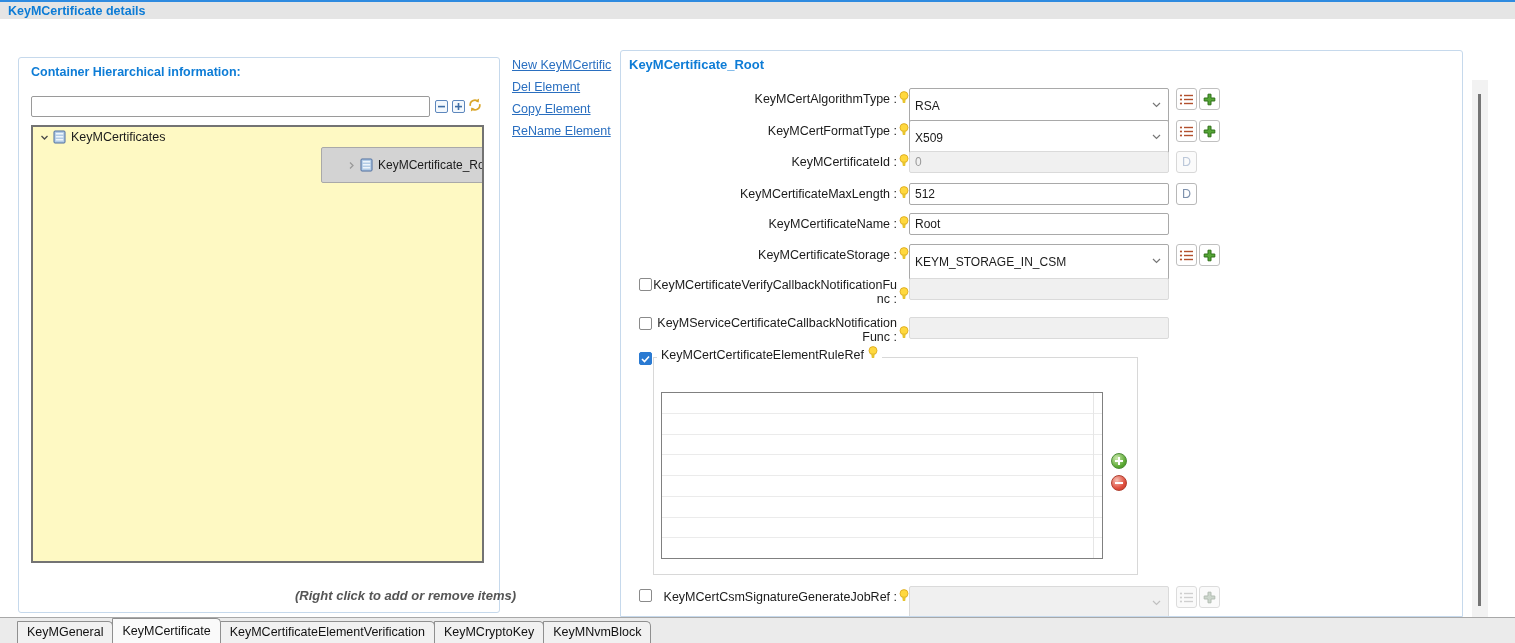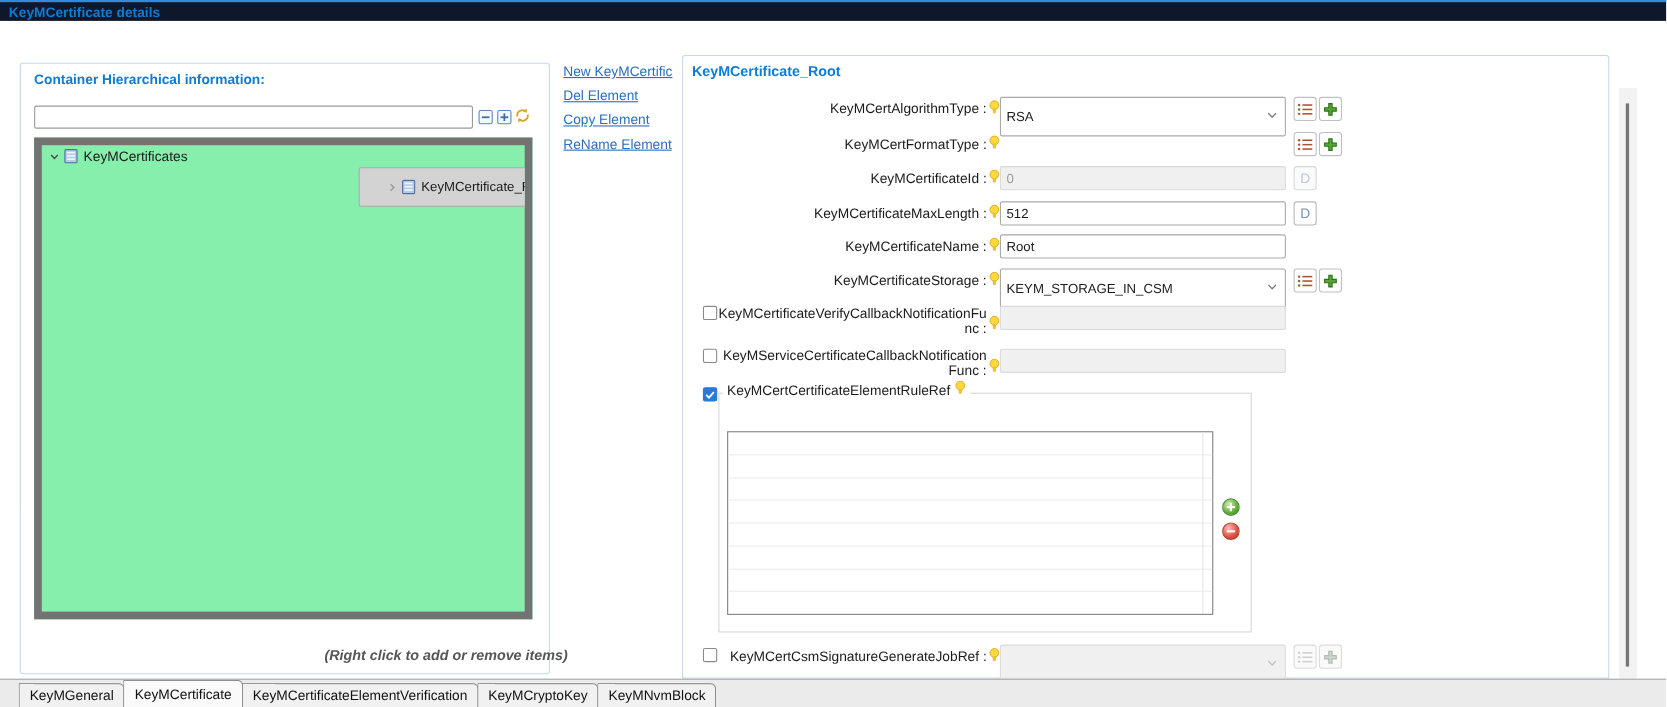--- a/index.html
+++ b/index.html
@@ -2,34 +2,34 @@
 <html><head>
 <meta charset="utf-8">
 <style>
   * { margin:0; padding:0; box-sizing:border-box; }
   html,body { background:#fff; }
   body { font-family:"Liberation Sans", sans-serif; font-size:12.5px; color:#1b1b1b; }
   #page { position:relative; width:1515px; height:643px; overflow:hidden; background:#fff; }
 
   
   .hdr-strip { position:absolute; left:0; top:0; width:1515px; height:19px;
-    background:#0f172a; border-top:2px solid #2f8be0; display:flex; align-items:center; }
+    background:#e5e5e5; border-top:2px solid #2f8be0; display:flex; align-items:center; }
   .hdr-title { color:#0d7cd6; font-weight:bold; padding-left:8px; font-size:12.5px; }
   .hdr-desc { position:absolute; left:8px; top:23px; font-size:12.5px; color:#222; }
 
   
   .lpanel { position:absolute; left:18px; top:57px; width:482px; height:556px;
     border:1px solid #c6d9ec; border-radius:3px; background:#fff; }
   .lpanel-title { position:absolute; left:12px; top:7px; color:#0d7cd6; font-weight:bold; font-size:12.5px; }
   .filter-input { position:absolute; left:12px; top:38px; width:399px; height:21px;
     border:1px solid #9a9a9a; border-radius:2px; font:12px "Liberation Sans",sans-serif; padding:0 4px; }
   .ticon { position:absolute; top:40px; width:16px; height:16px; display:inline-flex;
     align-items:center; justify-content:center; cursor:pointer; background:transparent; border:none; }
   .treebox { position:absolute; left:12px; top:67px; width:453px; height:438px;
-    border:7px solid #737373; background:#86efac; overflow:hidden; }
+    border:2px solid #737373; background:#fef9c3; overflow:hidden; }
   .trow { position:relative; height:20px; display:flex; align-items:center; font-size:12.5px; }
   .trow.sel { background:#d3d3d3; }
   .tr-chev { width:10px; display:inline-flex; justify-content:center; margin-right:4px; }
   .tr-book { display:inline-flex; margin-right:5px; }
   .hint { position:absolute; left:295px; top:588px; font-size:13px; font-weight:bold;
     font-style:italic; color:#555; }
 
   
   .actions { position:absolute; left:512px; top:58px; width:100px; overflow:hidden; }
   .alink { display:block; color:#2a6fc0; text-decoration:underline; font-size:12.5px;
@@ -199,20 +199,26 @@
         </svg>
     </button>
 
     <div class="lbl" style="top:73px;">KeyMCertFormatType :</div>
     <span class="bulb" style="top:72px;">
       <svg width="10" height="13" viewBox="0 0 10 13">
           <circle cx="5" cy="4.6" r="4" fill="#ffd83e" stroke="#d8a51c" stroke-width="0.8"></circle>
           <path d="M3.2 7.5 L3.8 12 L6.2 12 L6.8 7.5 Z" fill="#e8c42e"></path>
         </svg>
     </span>
+    <div class="sel" style="top:69px;">
+      <span>X509</span>
+      <span class="chev"><svg width="9" height="6">
+            <path d="M1 1 L4.5 4.5 L8 1" stroke="#777" stroke-width="1.2" fill="none"></path>
+          </svg></span>
+    </div>
     <button class="ibtn" style="left:555px; top:69px;">
       <svg width="15" height="13" viewBox="0 0 15 13">
           <circle cx="2" cy="2.5" r="1.1" fill="#b2502e"></circle>
           <rect x="5" y="1.8" width="9" height="1.4" fill="#b2502e"></rect>
           <circle cx="2" cy="6.5" r="1.1" fill="#b2502e"></circle>
           <rect x="5" y="5.8" width="9" height="1.4" fill="#b2502e"></rect>
           <circle cx="2" cy="10.5" r="1.1" fill="#b2502e"></circle>
           <rect x="5" y="9.8" width="9" height="1.4" fill="#b2502e"></rect>
         </svg>
     </button>

